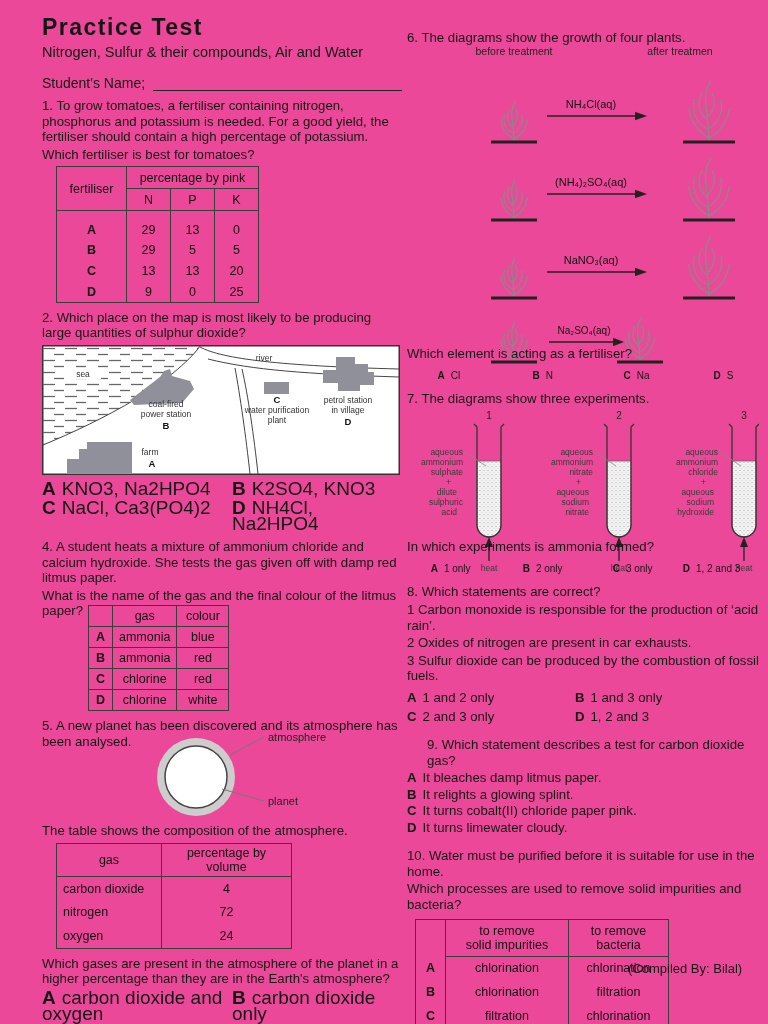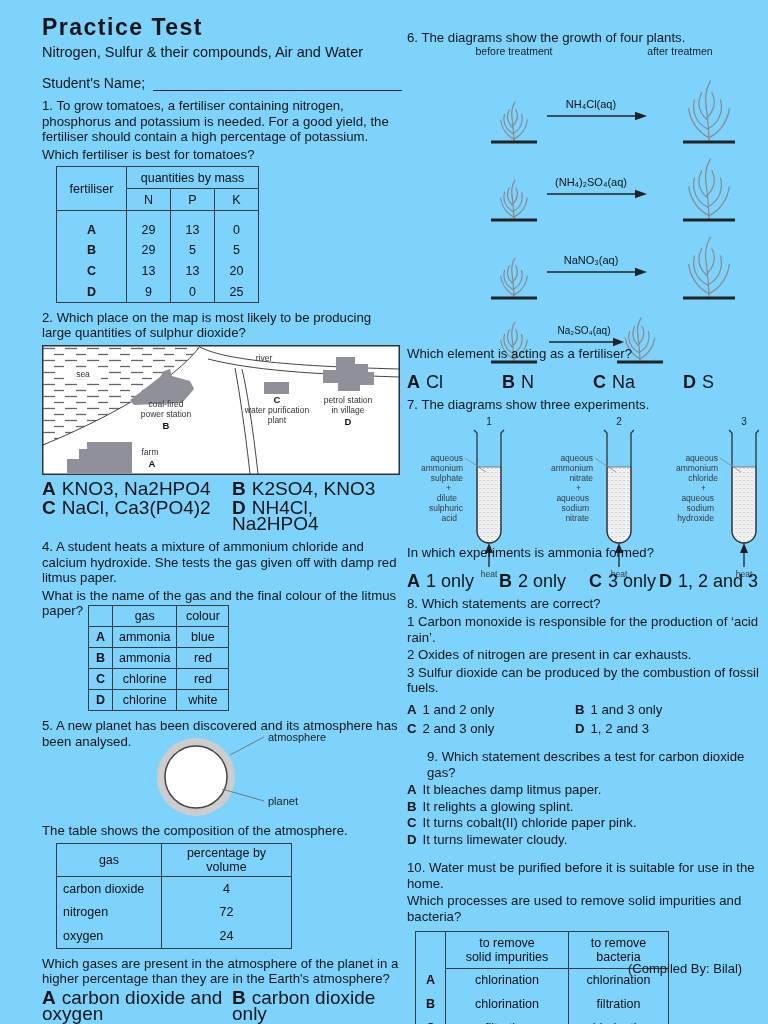--- a/index.html
+++ b/index.html
@@ -1,31 +1,31 @@
 <!DOCTYPE html>
 <html><head>
 <meta charset="utf-8">
 <style>
   * { margin:0; padding:0; box-sizing:border-box; }
   html,body { background:#fff; }
   body { width:768px; height:1024px; font-family:"Liberation Sans", sans-serif; color:#161616; }
-  .page { position:relative; width:768px; height:1024px; overflow:hidden; background:#7dd3fc; }
+  .page { position:relative; width:768px; height:1024px; overflow:hidden; background:#ec4899; }
   .col { position:absolute; }
   .col-left  { left:42px; top:14px; width:360px; }
   .col-right { left:407px; top:30px; width:357px; }
 
   .title { font-size:23px; font-weight:bold; letter-spacing:1.5px; }
   .subtitle { font-size:14.5px; margin-top:3px; }
   .name-row { display:flex; align-items:flex-end; font-size:14px; margin-top:15px; margin-bottom:2px;justify-content:flex-end; }
   .name-line { flex:1; border-bottom:1.5px solid #222; margin-left:8px; height:14px; }
 
   .q { font-size:13.2px; line-height:15.6px; margin-top:7px; }
   .tight { margin-top:2px; }
 
-  .optrow  { display:flex; font-size:18px; line-height:16px; margin-top:13px; }
+  .optrow  { display:flex; font-size:10px; line-height:16px; margin-top:7px;justify-content:center; }
   .optgrid { display:grid; grid-template-columns:190px 1fr; font-size:19px; line-height:16px; margin-top:6px; row-gap:3px; }
   .optgrid8 { display:grid; grid-template-columns:168px 1fr; font-size:13.2px; line-height:16px; margin-top:6px; row-gap:3px; }
   .optlines { font-size:13.2px; line-height:16.5px; margin-top:2px; }
   .opt b { margin-right:6px; }
 
   table { border-collapse:collapse; font-size:12.5px; color:#111; }
   .tb { border:1.5px solid #3c3c3c; }
   td { padding:2px 6px; text-align:center; }
   .vln { border-left:1px solid #3c3c3c; }
   .hb  { border-bottom:1px solid #3c3c3c; }
@@ -91,21 +91,21 @@
       <span class="name-line"></span>
     </div>
 
     <p class="q">1. To grow tomatoes, a fertiliser containing nitrogen, phosphorus and potassium is needed. For a good yield, the fertiliser should contain a high percentage of potassium.</p>
     <p class="q tight">Which fertiliser is best for tomatoes?</p>
 
     <table class="t1 tb">
       <tbody>
           <tr>
         <td class="c0 hb" rowspan="2">fertiliser</td>
-        <td class="vln hb" colspan="3">quantities by mass</td>
+        <td class="vln hb" colspan="3">percentage by pink</td>
       </tr>
       <tr>
         <td class="vln hb">N</td>
         <td class="vln hb">P</td>
         <td class="vln hb">K</td>
       </tr>
       <tr class="data firstdata">
         <td class="c0 bold">A</td>
         <td class="vln">29</td>
         <td class="vln">13</td>

